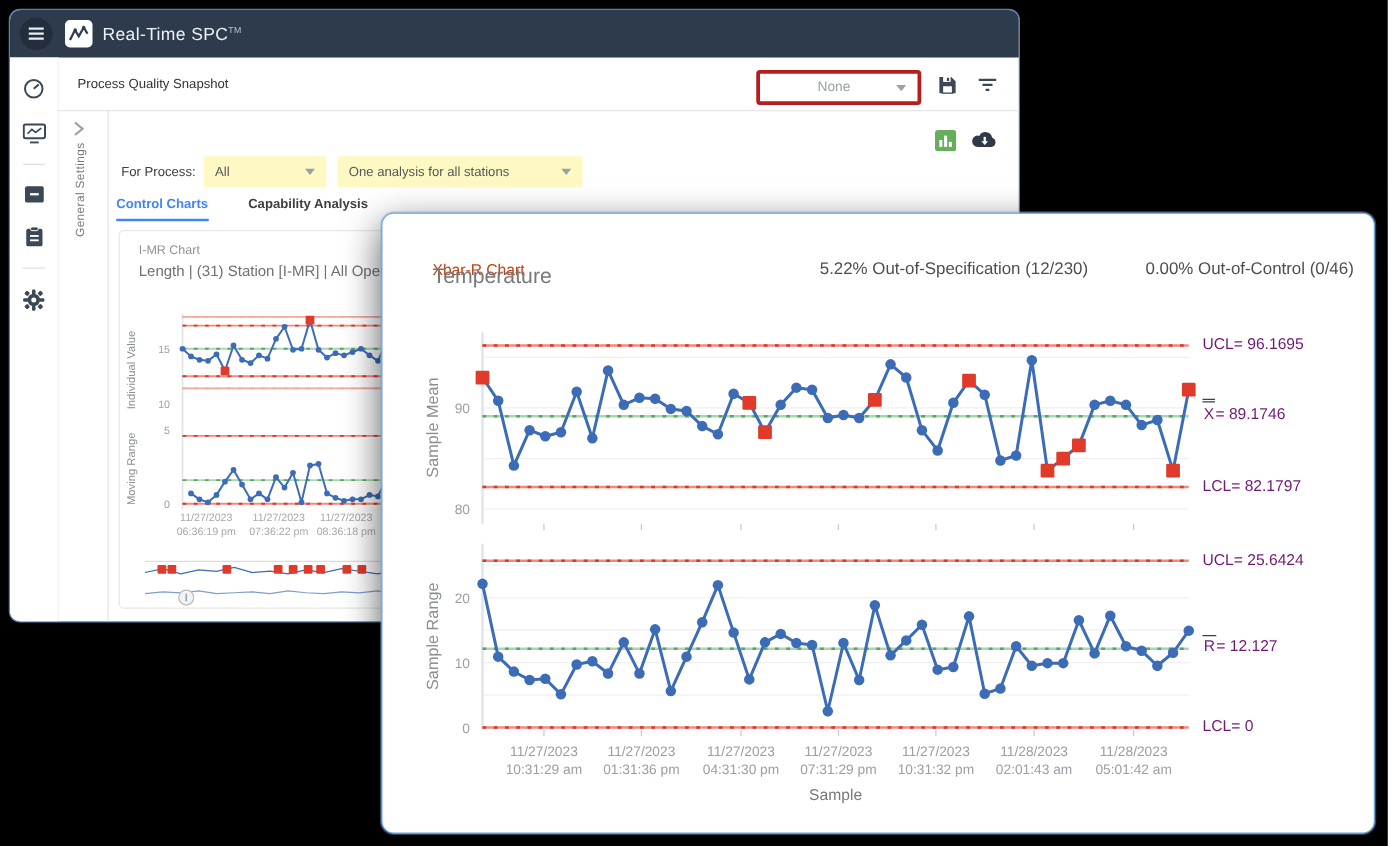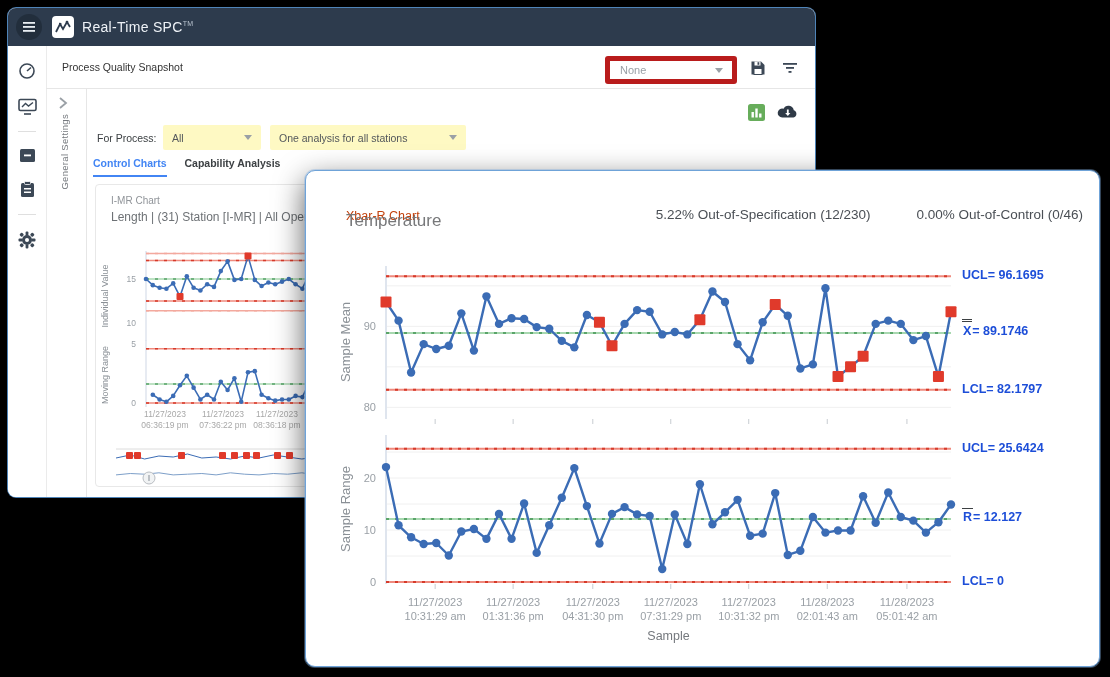--- a/index.html
+++ b/index.html
@@ -18,63 +18,63 @@
   #nav-right{margin-left:auto;display:flex;align-items:center;margin-right:14px;gap:12px;}
   #portal{display:flex;align-items:center;gap:7px;color:#dde5ee;font-size:11px;font-weight:bold;cursor:pointer;}
   .nav-divider{width:1px;height:20px;background:#51617а;background:#51617a;}
   
   #rail{position:absolute;left:0;top:38px;width:38px;bottom:0;border-right:1px solid #ebebeb;
     border-radius:0 0 0 8px;background:#fff;display:flex;flex-direction:column;align-items:center;padding-top:14px;gap:14px;}
   .rail-btn{background:none;border:none;padding:2px;cursor:pointer;line-height:0;}
   .rail-div{width:18px;height:1px;background:#dfdfdf;}
   
   #page-title{position:absolute;left:54px;top:53px;font-size:10.5px;font-weight:normal;color:#333;}
-  #preset-select{position:absolute;left:597px;top:48px;width:132px;height:28px;border:5px solid #b91c1c;
-    border-radius:3px;display:flex;align-items:center;cursor:pointer;background:#fff;box-sizing:border-box;}
+  #preset-select{position:absolute;left:597px;top:48px;width:132px;height:28px;border:3px solid #b91c1c;
+    border-radius:3px;display:flex;align-items:center;cursor:pointer;background:#fff;box-sizing:border-box;padding-left:36px;}
   #preset-select span{color:#9aa0a6;font-size:11px;margin-left:10px;flex:1;}
   .caret{width:0;height:0;border-left:4px solid transparent;border-right:4px solid transparent;
     border-top:5px solid #9aa0a6;margin-right:9px;}
   #save-btn{position:absolute;left:742px;top:52px;}
   #filter-btn{position:absolute;left:774px;top:54px;}
   .icon-btn{background:none;border:none;padding:0;cursor:pointer;line-height:0;}
   #panel-topline{position:absolute;left:38px;right:0;top:80px;height:1px;background:#e6e6e6;}
   #panel-vline{position:absolute;left:78px;top:80px;bottom:0;width:1px;background:#e6e6e6;}
   #collapse-btn{position:absolute;left:50px;top:88px;}
   #side-label{position:absolute;left:51px;top:106px;writing-mode:vertical-rl;transform:rotate(180deg);
     font-size:9.5px;color:#75797e;letter-spacing:.3px;}
   #panel-title{position:absolute;left:76px;top:99px;font-size:10.5px;font-weight:bold;color:#2f2f2f;}
   #chart-view-btn{position:absolute;left:740px;top:96px;}
   #download-btn{position:absolute;left:769px;top:96px;}
   #measure-label{position:absolute;left:89px;top:124px;font-size:10.5px;color:#3c4043;}
   .flat-select{position:absolute;height:25px;background:#fef9c3;border-radius:2px;display:flex;
     align-items:center;cursor:pointer;box-sizing:border-box;}
   .flat-select span{font-size:10.5px;color:#53575b;margin-left:9px;flex:1;white-space:nowrap;overflow:hidden;}
   #measure-select{left:155px;top:117px;width:98px;}
   #analysis-select{left:262px;top:117px;width:196px;}
-  #tabs{position:absolute;left:85px;top:149px;display:flex;gap:18px;}
+  #tabs{position:absolute;left:85px;top:149px;display:flex;gap:32px;}
   .tab{font-size:10.5px;color:#3c4043;font-weight:bold;padding-bottom:6px;cursor:pointer;}
   .tab.active{color:#4285f4;border-bottom:2px solid #4285f4;}
   #imr-card{position:absolute;left:87px;top:176px;width:707px;height:303px;border:1px solid #e8e8e8;
     border-radius:4px;box-sizing:border-box;}
   #imr-sub{position:absolute;left:15px;top:10px;font-size:10px;color:#909499;}
   #imr-title{position:absolute;left:15px;top:25px;font-size:12px;color:#6d7175;}
   #imr-svg{position:absolute;left:0;top:0;pointer-events:none;}
   
   #overlay-window{position:absolute;left:305px;top:170px;width:795px;height:497px;background:#fff;
     border-radius:10px;border:1px solid #6fa3d8;box-shadow:0 0 0 1px rgba(130,175,225,.4),0 10px 30px rgba(0,0,0,.65);
     z-index:2;box-sizing:border-box;}
   #ov-sub{position:absolute;left:40px;top:38px;font-size:12.5px;color:#c2410c;}
   #ov-title{position:absolute;left:40px;top:40px;font-size:17px;color:#77787a;}
   #ov-stats{position:absolute;right:16px;top:36px;display:flex;gap:46px;font-size:13.5px;color:#4a4f55;}
   #ov-svg{position:absolute;left:0;top:0;pointer-events:none;}
   .ylab{position:absolute;width:150px;height:16px;text-align:center;font-size:13px;color:#8a9096;
     transform:rotate(-90deg);}
   #ylab-mean{left:-35px;top:163px;}
   #ylab-range{left:-35px;top:330px;}
-  .lim{position:absolute;left:656px;font-size:12.5px;font-weight:bold;color:#1d4ed8;white-space:nowrap;}
+  .lim{position:absolute;left:656px;font-size:12.5px;font-weight:normal;color:#701a75;white-space:nowrap;}
   #lim-mean-ucl{top:97px;} #lim-mean-c{top:153px;} #lim-mean-lcl{top:211px;}
   #lim-range-ucl{top:270px;} #lim-range-c{top:339px;} #lim-range-lcl{top:403px;}
   .overbar{position:relative;display:inline-block;padding:0 1px;}
   .overbar.single::before{content:"";position:absolute;left:0;right:0;top:-2px;border-top:1.5px solid #3c4043;}
   .overbar.double::before{content:"";position:absolute;left:0;right:0;top:-5px;border-top:3px double #3c4043;}
   #ov-xdates{position:absolute;left:80px;top:424px;width:565px;height:34px;}
   .xdate{position:absolute;width:88px;text-align:center;font-size:11px;color:#9aa0a6;line-height:1.3;}
   #ov-xtitle{position:absolute;left:80px;top:458px;width:565px;text-align:center;font-size:12.5px;color:#75797e;}
 </style>
 </head>

